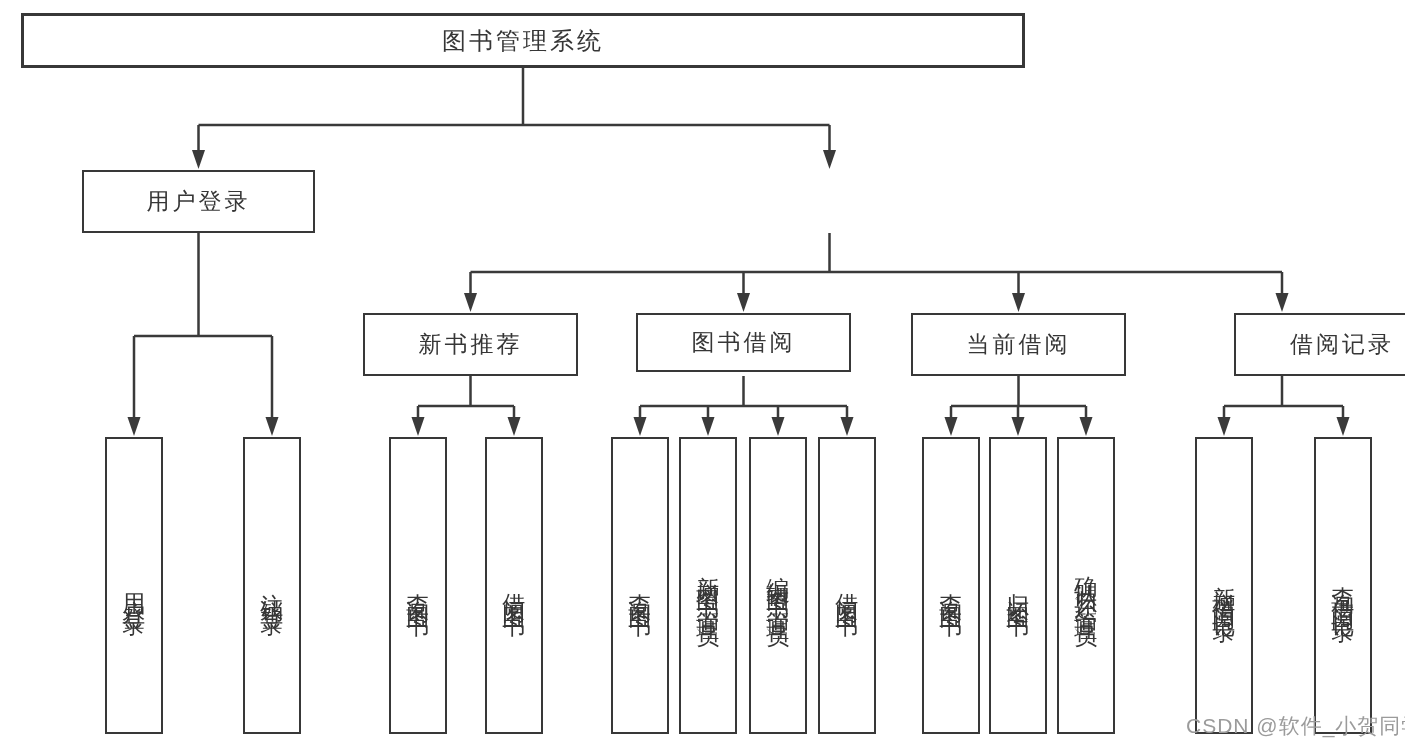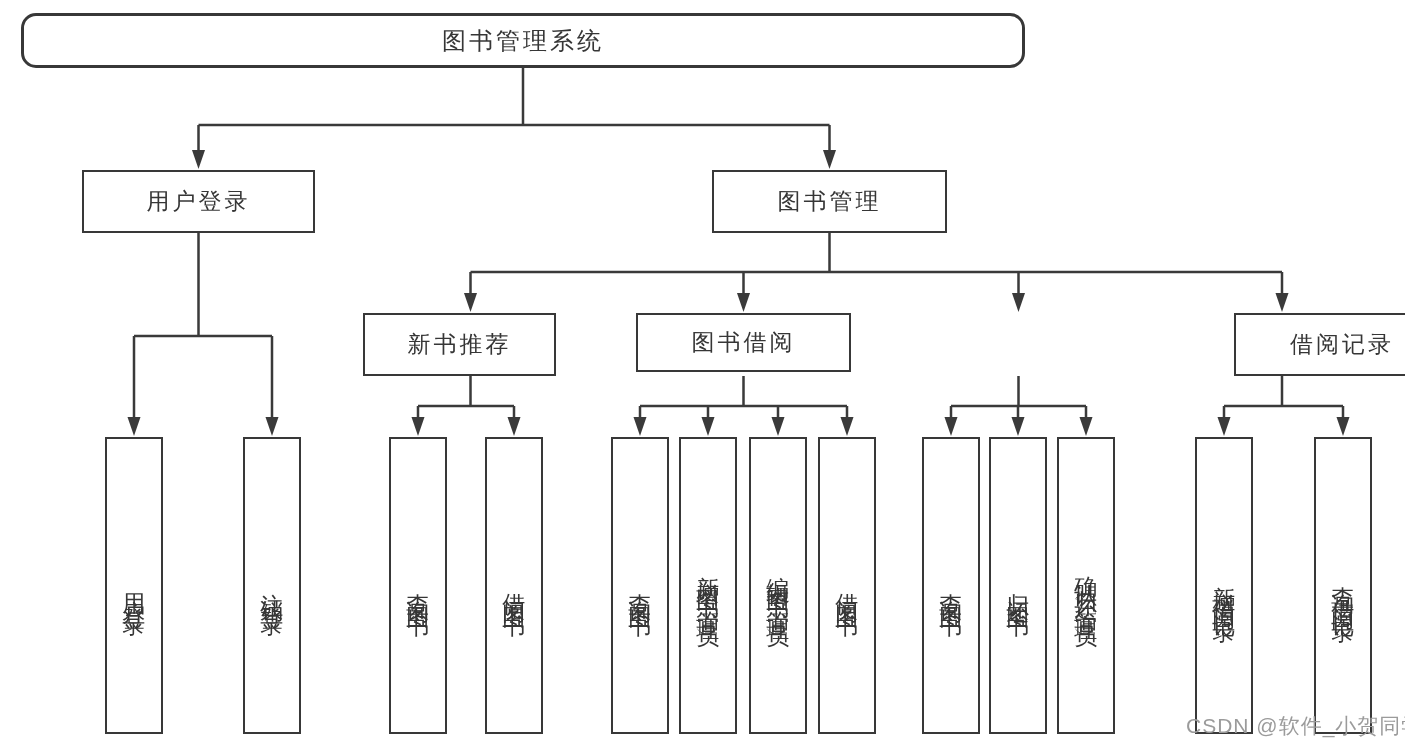--- a/index.html
+++ b/index.html
@@ -14,21 +14,21 @@
   .wires{position:absolute;left:0;top:0;width:1405px;height:747px;}
   .wire{fill:none;stroke:#3a3a3a;stroke-width:2.5;}
   .arrowhead{fill:#3a3a3a;stroke:none;}
   .box{
     position:absolute;box-sizing:border-box;
     background:#ffffff;border:2.5px solid #383838;
     display:flex;align-items:center;justify-content:center;
     font-size:23px;letter-spacing:3px;line-height:1;
     white-space:nowrap;
   }
-  .box.root{border-width:3px;font-size:24px;border-radius:15px;}
+  .box.root{border-width:3px;font-size:24px;}
   .vbox{letter-spacing:0;}
   .vbox span{
     writing-mode:vertical-lr;
     text-orientation:mixed;
     letter-spacing:7px;
     line-height:1.15;
     font-size:23px;
     padding-top:7px; 
   }
   .watermark{
@@ -98,29 +98,29 @@
     <polygon class="arrowhead" points="1336.5,417 1349.5,417 1343,436"></polygon>
   </svg>
 
   <div class="box root" style="left:21px;top:13px;width:1004px;height:55px;">
     <span>图书管理系统</span>
   </div>
 
   <div class="box" style="left:82px;top:170px;width:233px;height:63px;">
     <span>用户登录</span>
   </div>
-  <div class="box" style="left:712px;top:170px;width:235px;height:63px;">
-    <span>图书管理</span>
-  </div>
 
-  <div class="box" style="left:363px;top:313px;width:193px;height:63px;">
+  <div class="box" style="left:363px;top:313px;width:215px;height:63px;">
     <span>新书推荐</span>
   </div>
   <div class="box" style="left:636px;top:313px;width:215px;height:59px;">
     <span>图书借阅</span>
+  </div>
+  <div class="box" style="left:911px;top:313px;width:215px;height:63px;">
+    <span>当前借阅</span>
   </div>
   <div class="box" style="left:1234px;top:313px;width:216px;height:63px;">
     <span>借阅记录</span>
   </div>
 
   <div class="box vbox" style="left:105px;top:437px;width:58px;height:297px;">
     <span>用户登录</span>
   </div>
   <div class="box vbox" style="left:243px;top:437px;width:58px;height:297px;">
     <span>注销登录</span>

